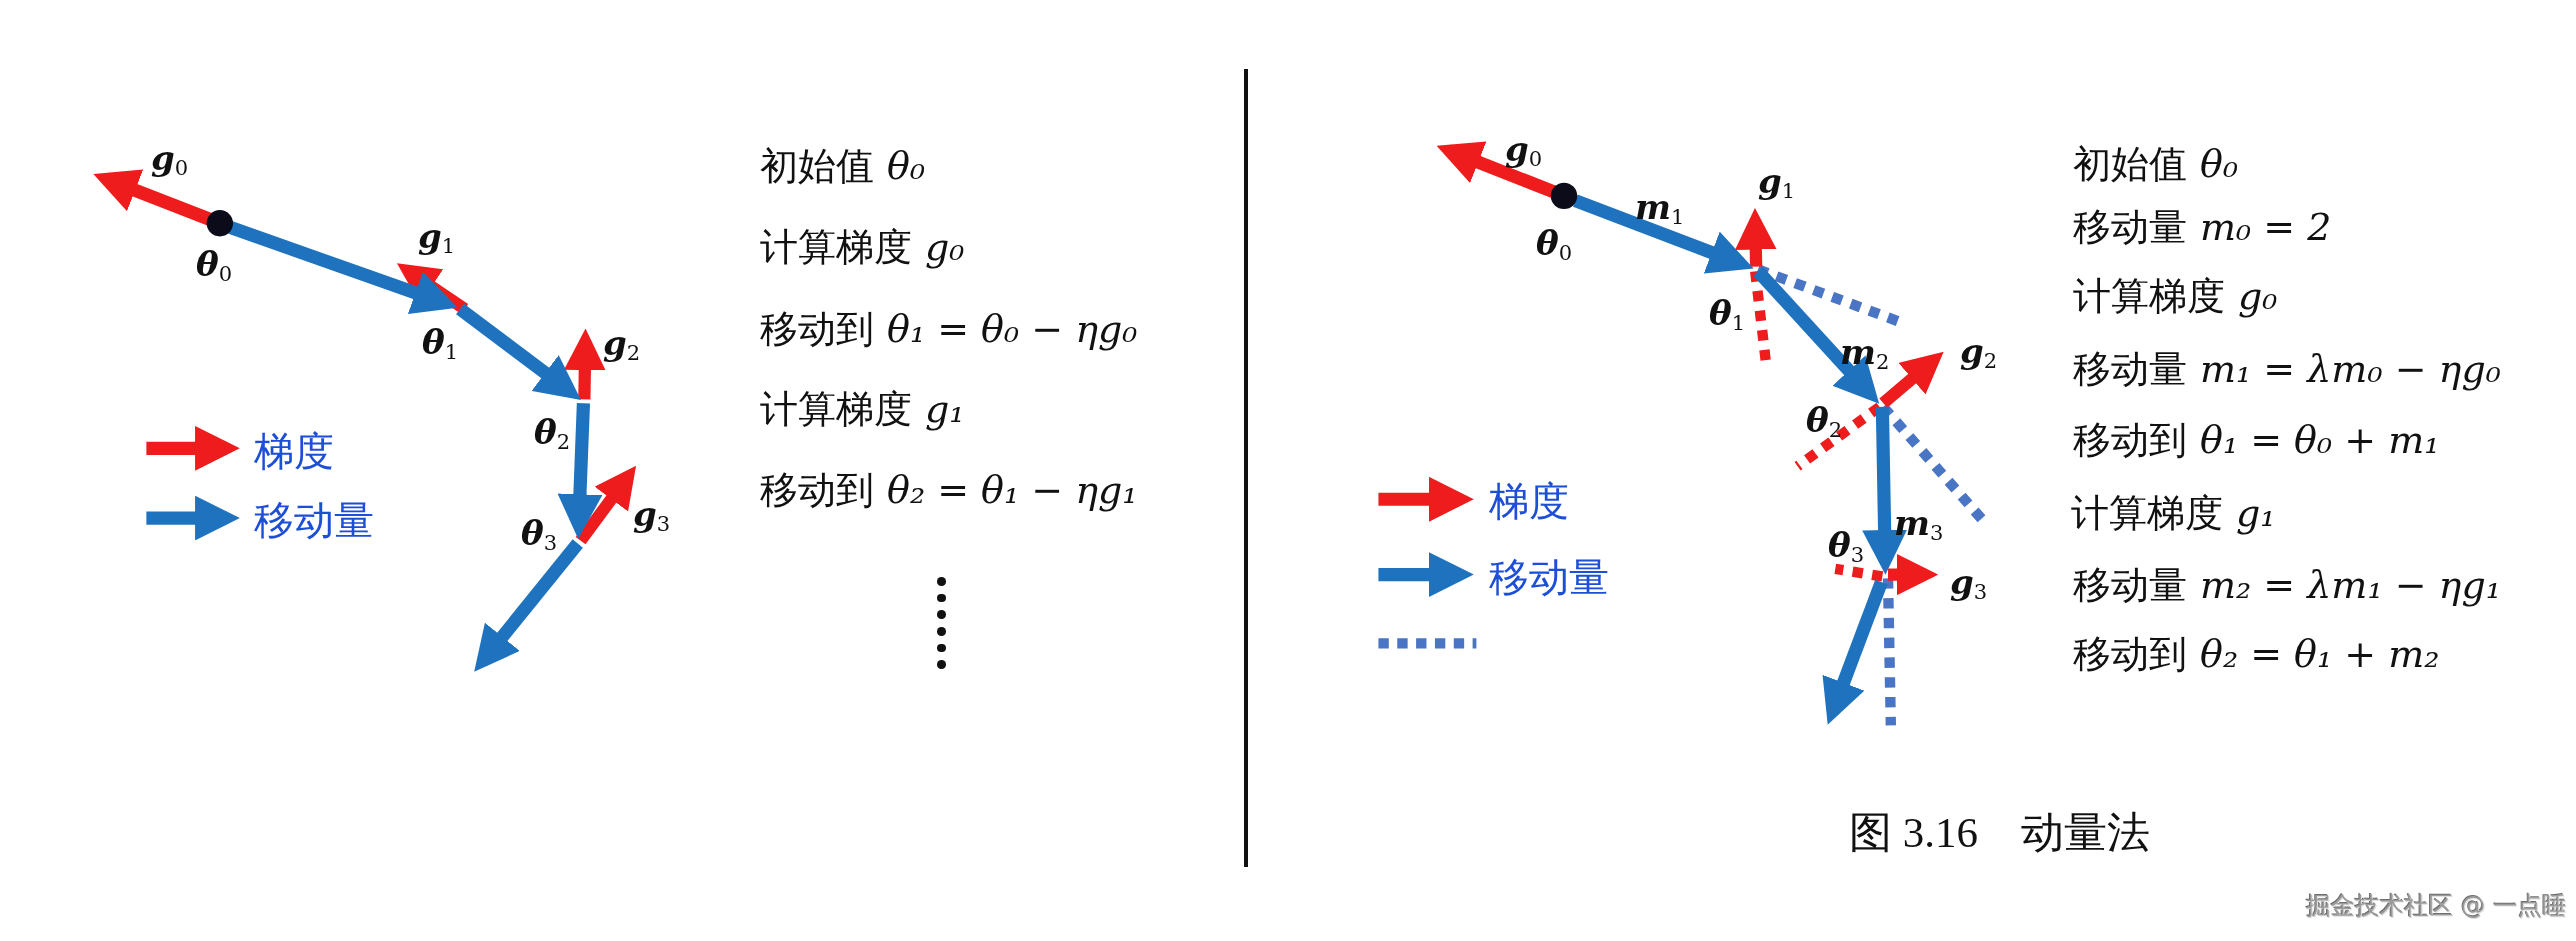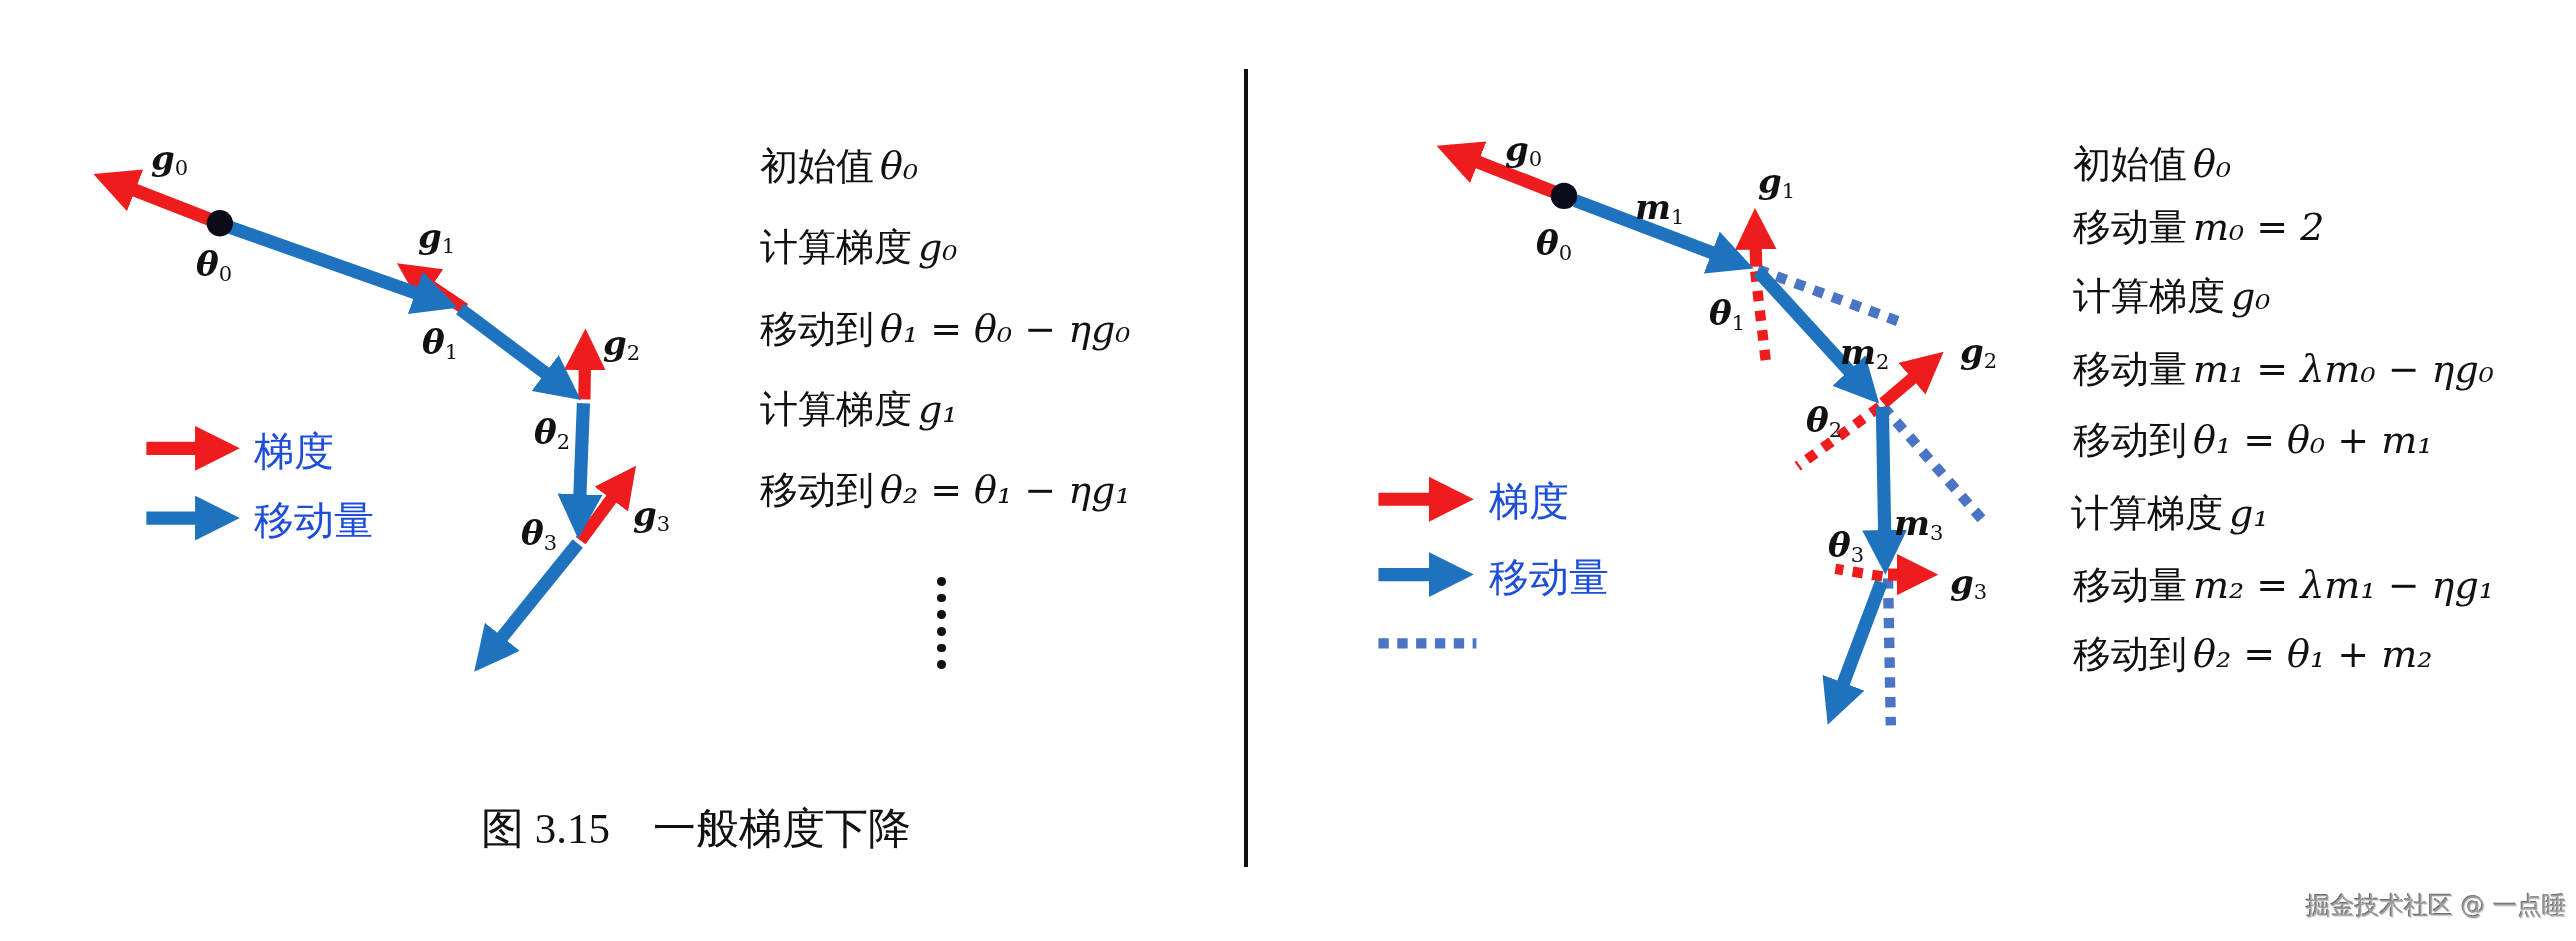--- a/index.html
+++ b/index.html
@@ -5,21 +5,21 @@
   html, body { margin: 0; padding: 0; background: #ffffff; }
   body { width: 2576px; height: 941px; position: relative; overflow: hidden;
          font-family: "DejaVu Serif", "Liberation Serif", serif; color: #111; }
   #stage { position: absolute; left: 0; top: 0; width: 2576px; height: 941px; }
   .lbl { position: absolute; font-family: "DejaVu Serif", "Liberation Serif", serif;
          font-size: 34px; font-weight: bold; font-style: italic; line-height: 1; white-space: nowrap; color:#111; }
   .lbl sub { font-size: 0.62em; font-weight: normal; font-style: normal; vertical-align: -0.25em; }
   .step { position: absolute; font-family: "DejaVu Serif", "Liberation Serif", serif;
           font-size: 38px; line-height: 1; white-space: nowrap; color:#111; }
   .step .cn { font-family: Liberation Serif, serif; font-weight: normal; }
-  .step .math { font-style: italic; margin-left: 6px; }
+  .step .math { font-style: italic; margin-left: 13px; }
   .legend-text { position: absolute; font-family: "DejaVu Sans", "Liberation Sans", sans-serif;
                  font-size: 40px; line-height: 1; white-space: nowrap; color:#1d4ed8; }
   .caption { position: absolute; font-family: "Liberation Serif", "DejaVu Serif", serif;
              font-size: 43px; line-height: 1; white-space: pre; color:#111; }
   .watermark { position: absolute; font-family: "DejaVu Sans", "Liberation Sans", sans-serif;
                font-size: 24.5px; color: #9a9a9a; text-shadow: 0.9px 0.9px 0 #e0e0e0, -0.9px -0.9px 0 #6e6e6e; white-space: nowrap; text-align: center; }
   .divider { position: absolute; left: 1244px; top: 69px; width: 3.8px; height: 798px; background: #111; }
   .vdots { position: absolute; left: 937px; top: 577px; width: 11.3px; }
   .vdots span { display: block; width: 8.5px; height: 8.5px; border-radius: 50%; background: #111; margin-bottom: 8.2px; }
 </style>
@@ -103,21 +103,20 @@
   </div>
   <div class="vdots">
       <span></span>
       <span></span>
       <span></span>
       <span></span>
       <span></span>
       <span></span>
     </div>
 
-  <div class="caption" style="left:481px;top:807px">图 3.15　一般梯度下降</div>
 
   <div class="divider"></div>
 
   <div class="lbl" style="left:1505px;top:132px"><span>g</span><sub>0</sub></div>
   <div class="lbl" style="left:1536px;top:226px"><span>θ</span><sub>0</sub></div>
   <div class="lbl" style="left:1635px;top:190px"><span>m</span><sub>1</sub></div>
   <div class="lbl" style="left:1758px;top:164px"><span>g</span><sub>1</sub></div>
   <div class="lbl" style="left:1709px;top:296px"><span>θ</span><sub>1</sub></div>
   <div class="lbl" style="left:1840px;top:335px"><span>m</span><sub>2</sub></div>
   <div class="lbl" style="left:1960px;top:334px"><span>g</span><sub>2</sub></div>
@@ -133,16 +132,17 @@
     <div class="step" style="left:2073px;top:145px"><span class="cn">初始值</span><span class="math">θ₀</span></div>
     <div class="step" style="left:2073px;top:208px"><span class="cn">移动量</span><span class="math">m₀ = 2</span></div>
     <div class="step" style="left:2073px;top:277px"><span class="cn">计算梯度</span><span class="math">g₀</span></div>
     <div class="step" style="left:2073px;top:350px"><span class="cn">移动量</span><span class="math">m₁ = λm₀ − ηg₀</span></div>
     <div class="step" style="left:2073px;top:421px"><span class="cn">移动到</span><span class="math">θ₁ = θ₀ + m₁</span></div>
     <div class="step" style="left:2071px;top:494px"><span class="cn">计算梯度</span><span class="math">g₁</span></div>
     <div class="step" style="left:2073px;top:566px"><span class="cn">移动量</span><span class="math">m₂ = λm₁ − ηg₁</span></div>
     <div class="step" style="left:2073px;top:635px"><span class="cn">移动到</span><span class="math">θ₂ = θ₁ + m₂</span></div>
   </div>
 
+  <div class="caption" style="left:1849px;top:811px">图 3.16　动量法</div>
 
   <div class="watermark" style="left:2306px;top:889px">掘金技术社区 @ 一点睡</div>
 </div>
 
 
 </body></html>

